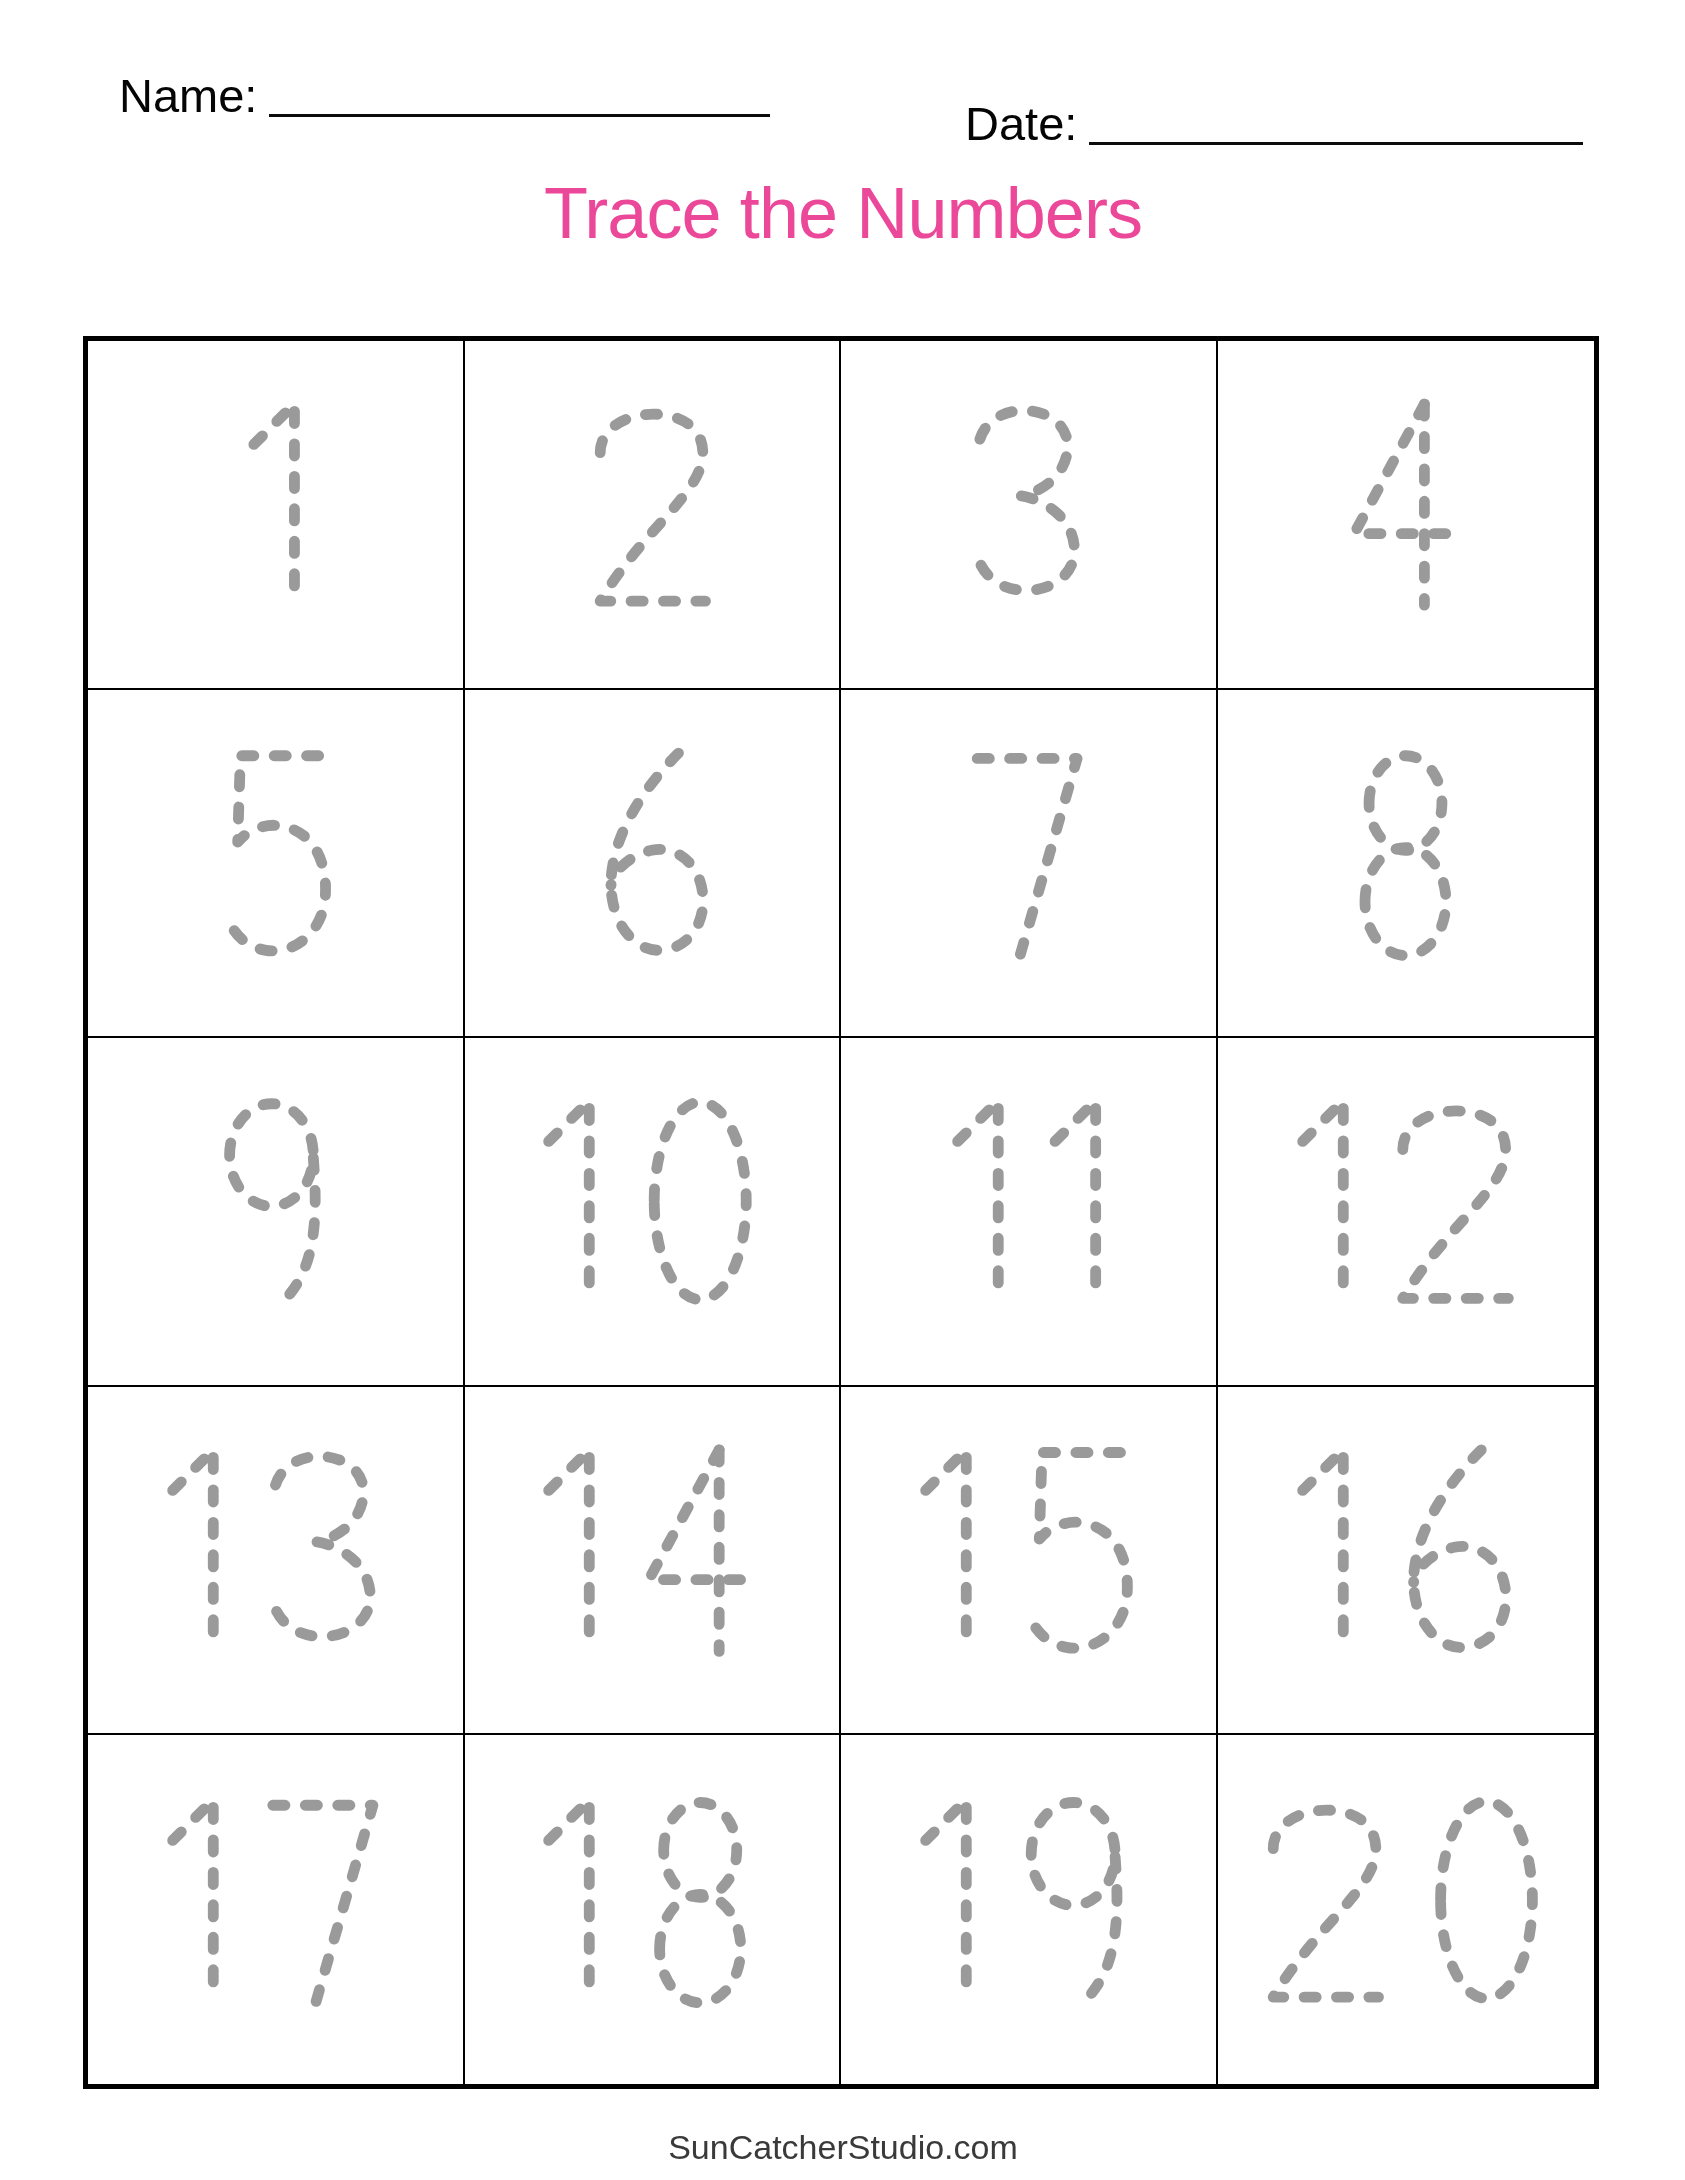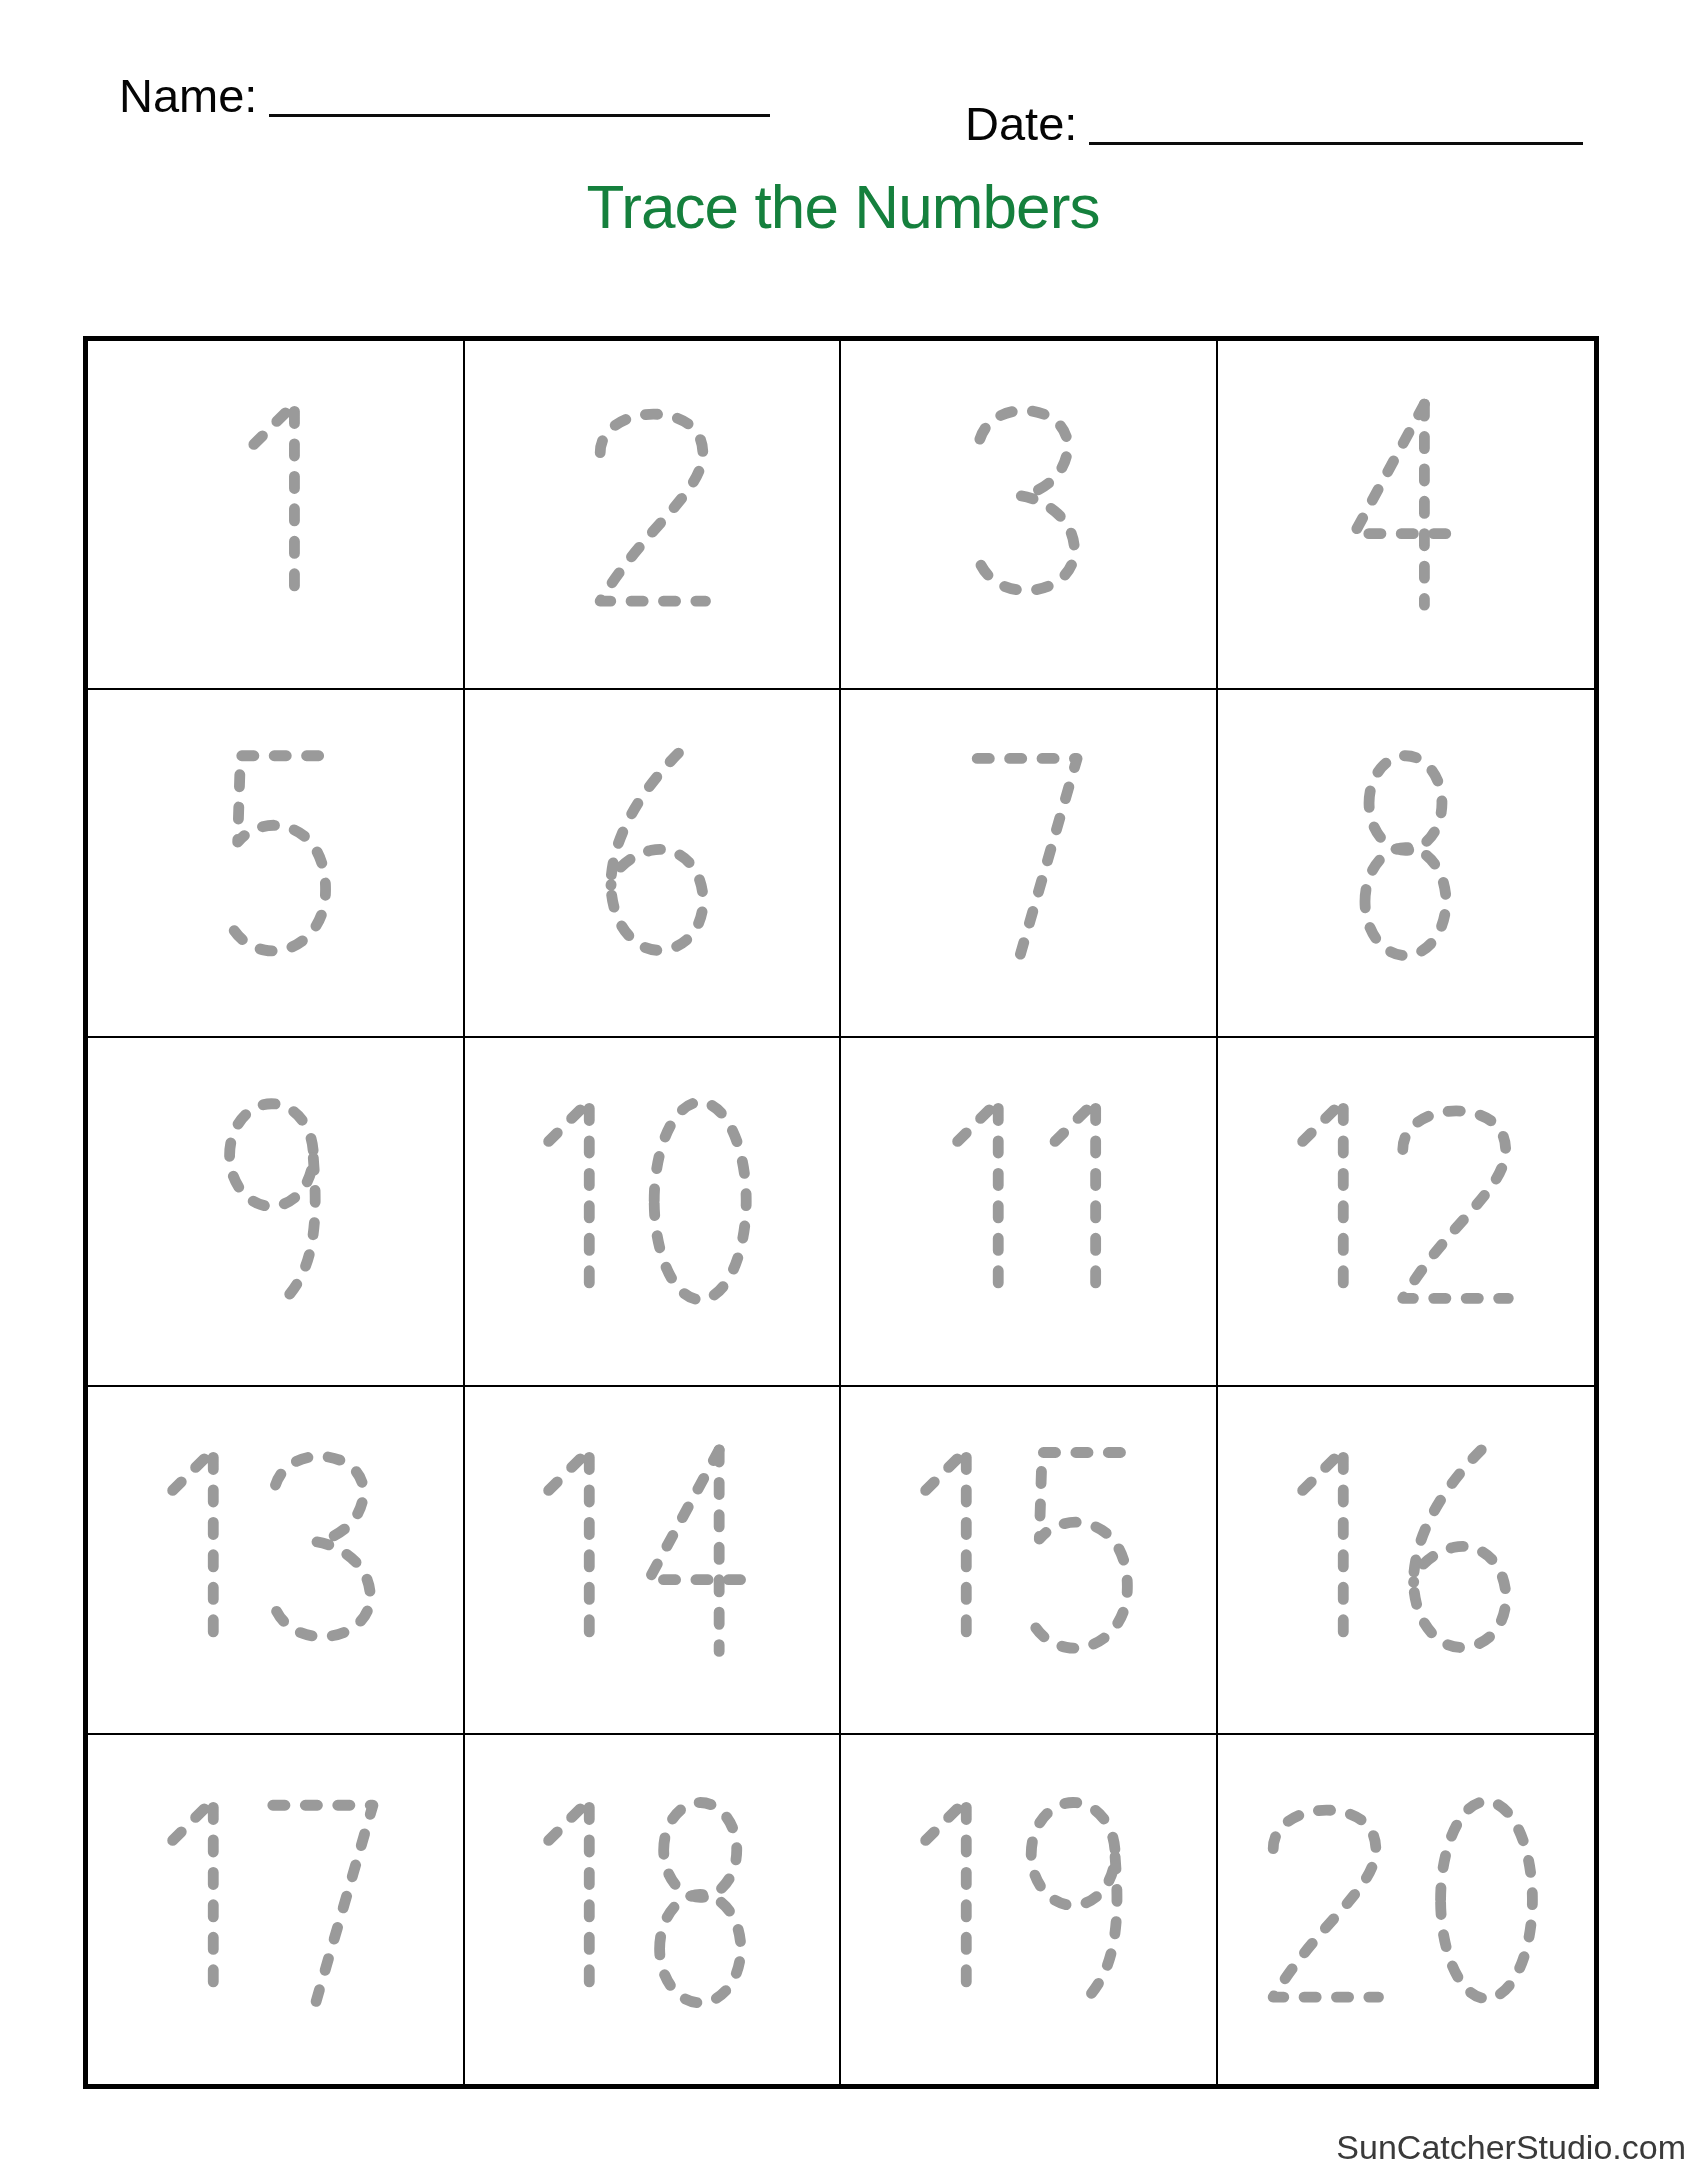--- a/index.html
+++ b/index.html
@@ -19,22 +19,22 @@
   .write-line{
     height:10.2px;border-bottom:3.4px solid #0c0c0c;margin-bottom:3.4px;
   }
   #name-field{left:119px;}
   #name-field .write-line{width:501px;}
   #date-field{left:965px;margin-top:28px;}
   #date-field .write-line{width:494px;}
   #page-title{
     position:absolute;left:0;right:0;top:170px;
     text-align:center;
-    font-size:62px;line-height:1.2;
-    color:#15803d;
+    font-size:72px;line-height:1.2;
+    color:#ec4899;
     letter-spacing:-0.9px;
   }
   #trace-grid{
     position:absolute;left:83px;top:336px;
     width:1516px;height:1753px;
     box-sizing:border-box;
     border:5.1px solid #000;
     display:grid;
     grid-template-columns:repeat(4,1fr);
     grid-template-rows:repeat(5,1fr);
@@ -52,21 +52,21 @@
   .trace-path{
     fill:none;
     stroke:var(--trace-color,#9a9a9a);
     stroke-width:8;
     stroke-linecap:round;
     stroke-linejoin:round;
     stroke-dasharray:9 15;
   }
   #site-footer{
     position:absolute;left:0;right:0;top:2128px;
-    text-align:right;
+    text-align:center;
     font-size:34px;
     color:#3a3a3a;
   }
 </style>
 </head>
 <body style="--trace-color: #9a9a9a;">
 
 <div class="field" id="name-field">
   <span class="label">Name:</span>
   <div class="write-line"></div>

